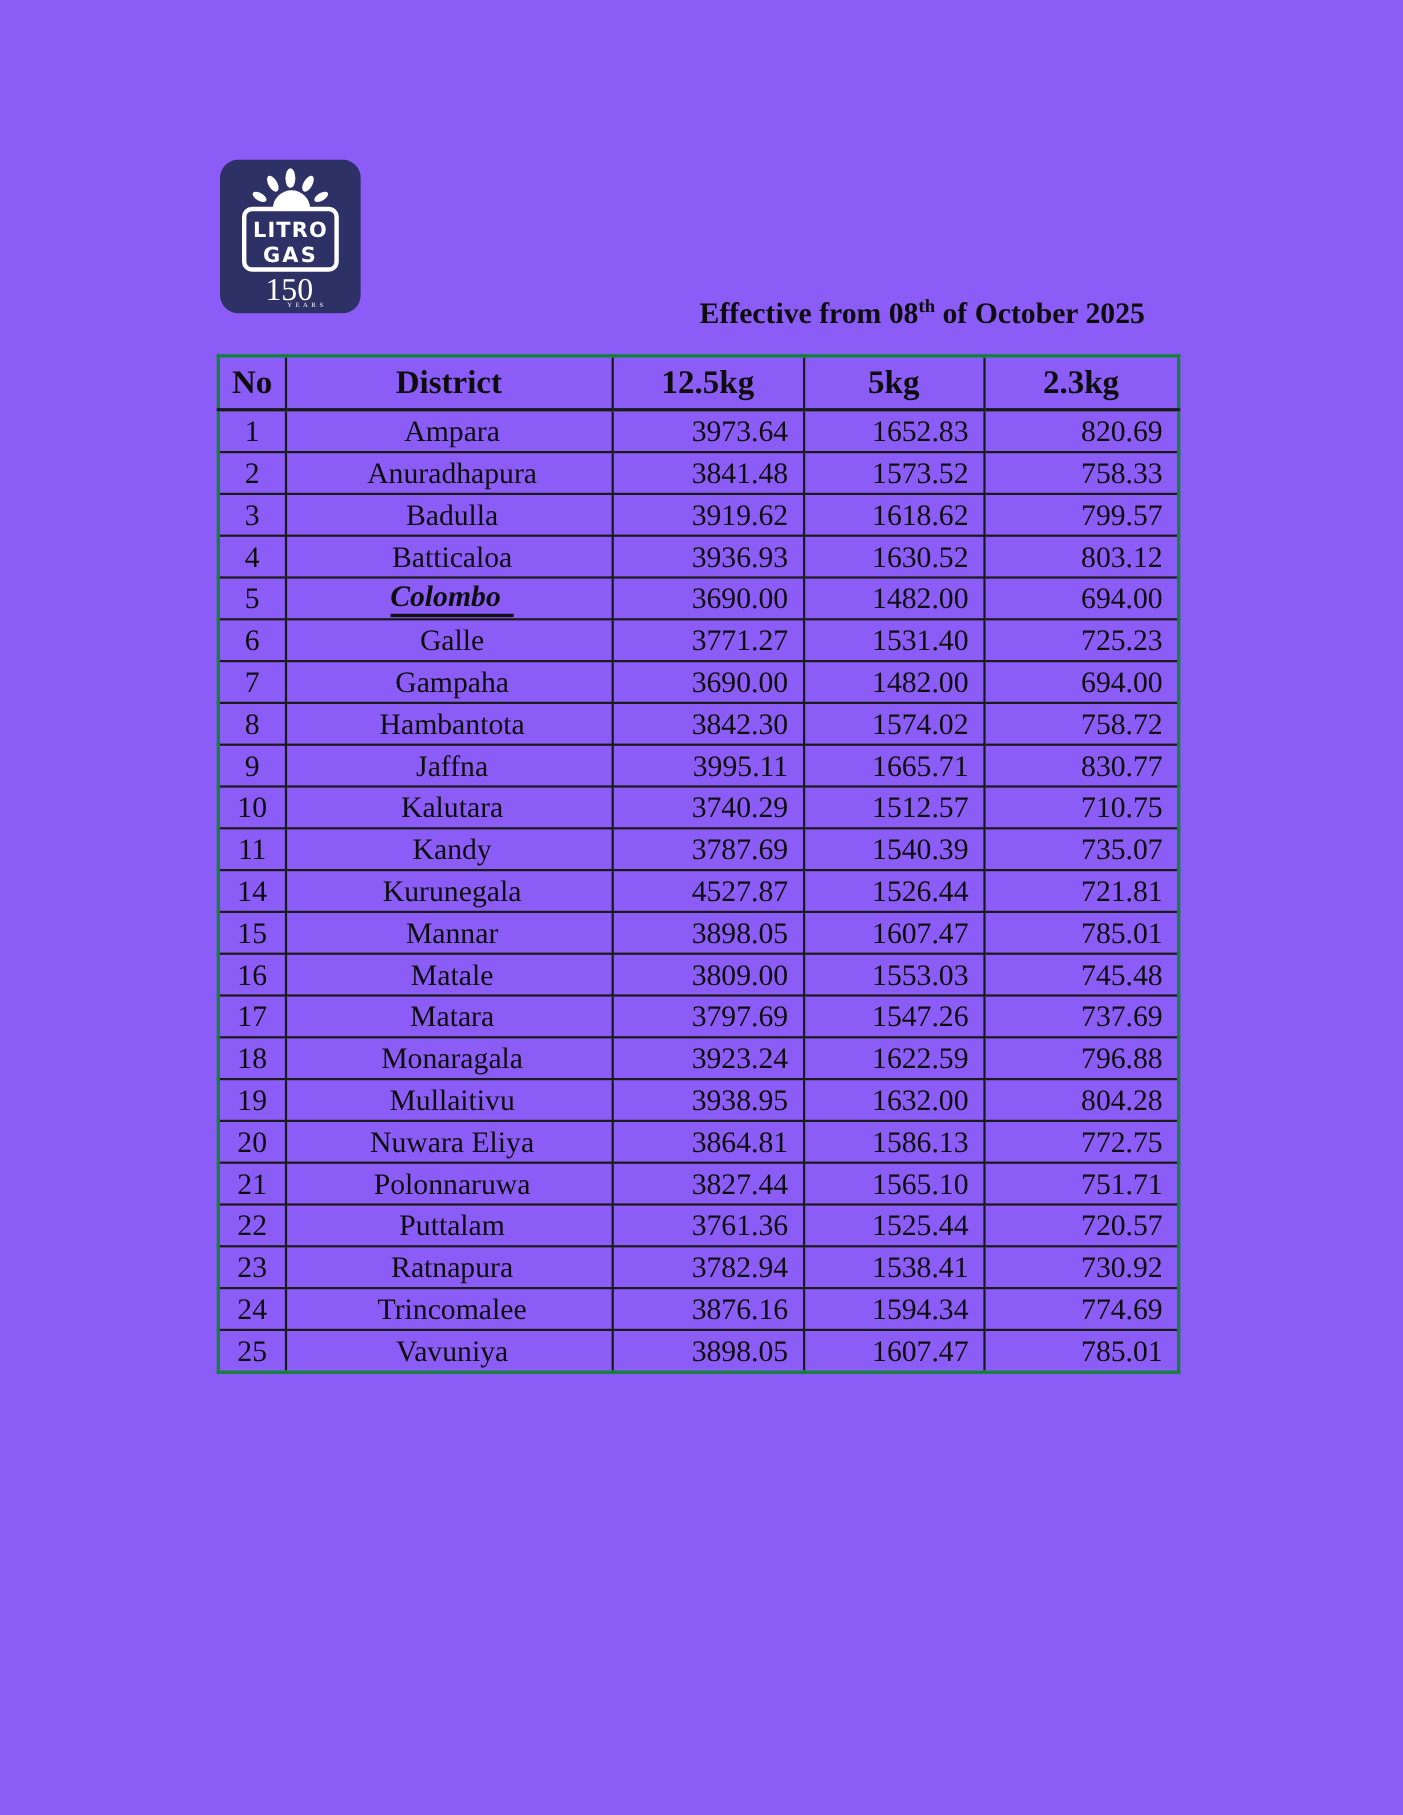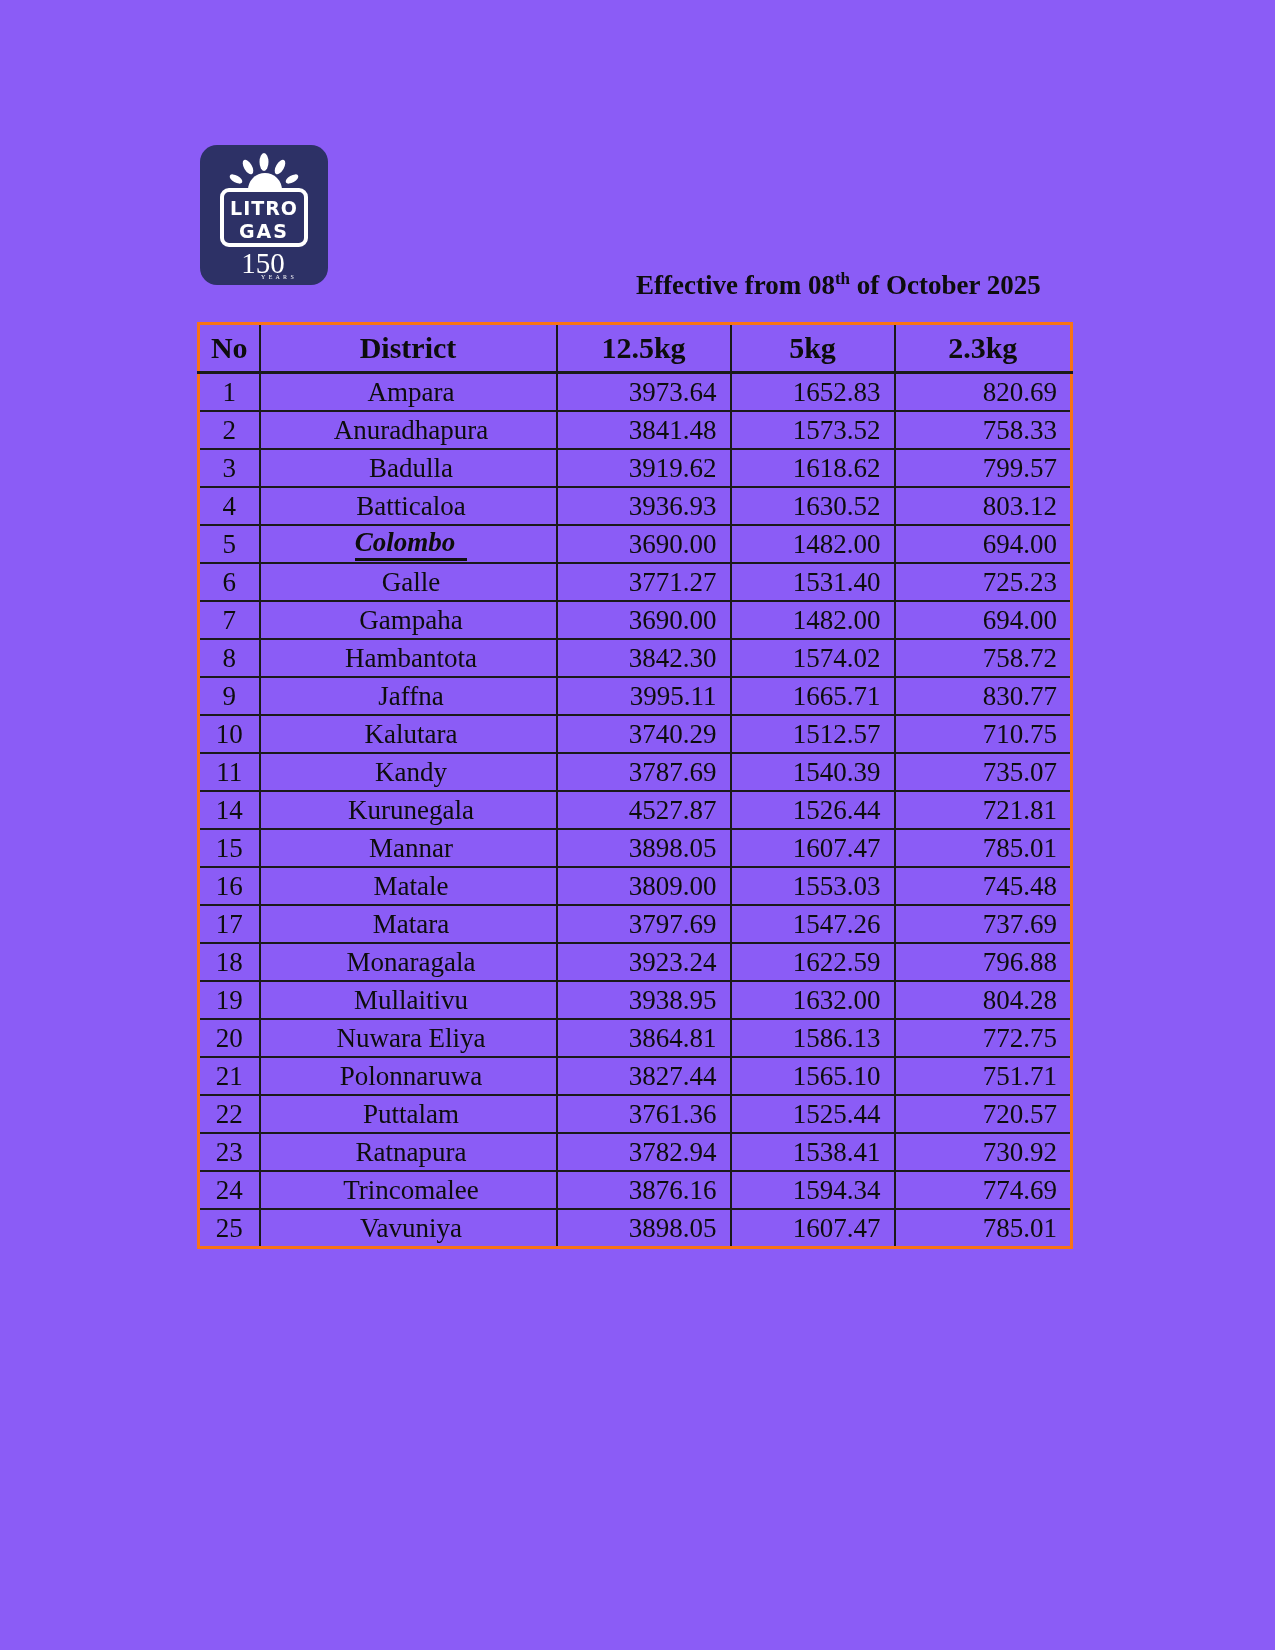--- a/index.html
+++ b/index.html
@@ -45,21 +45,21 @@
   }
 
   
   .price-table {
     position: absolute;
     left: 197px;
     top: 322px;
     width: 873px;
     border-collapse: collapse;
     table-layout: fixed;
-    border: 3px solid #f97316;
+    border: 3px solid #15803d;
   }
   .price-table th,
   .price-table td {
     border: 2px solid #1a1a1a;
     overflow: hidden;
     white-space: nowrap;
   }
   .price-table th {
     height: 44px;
     font-size: 30px;

